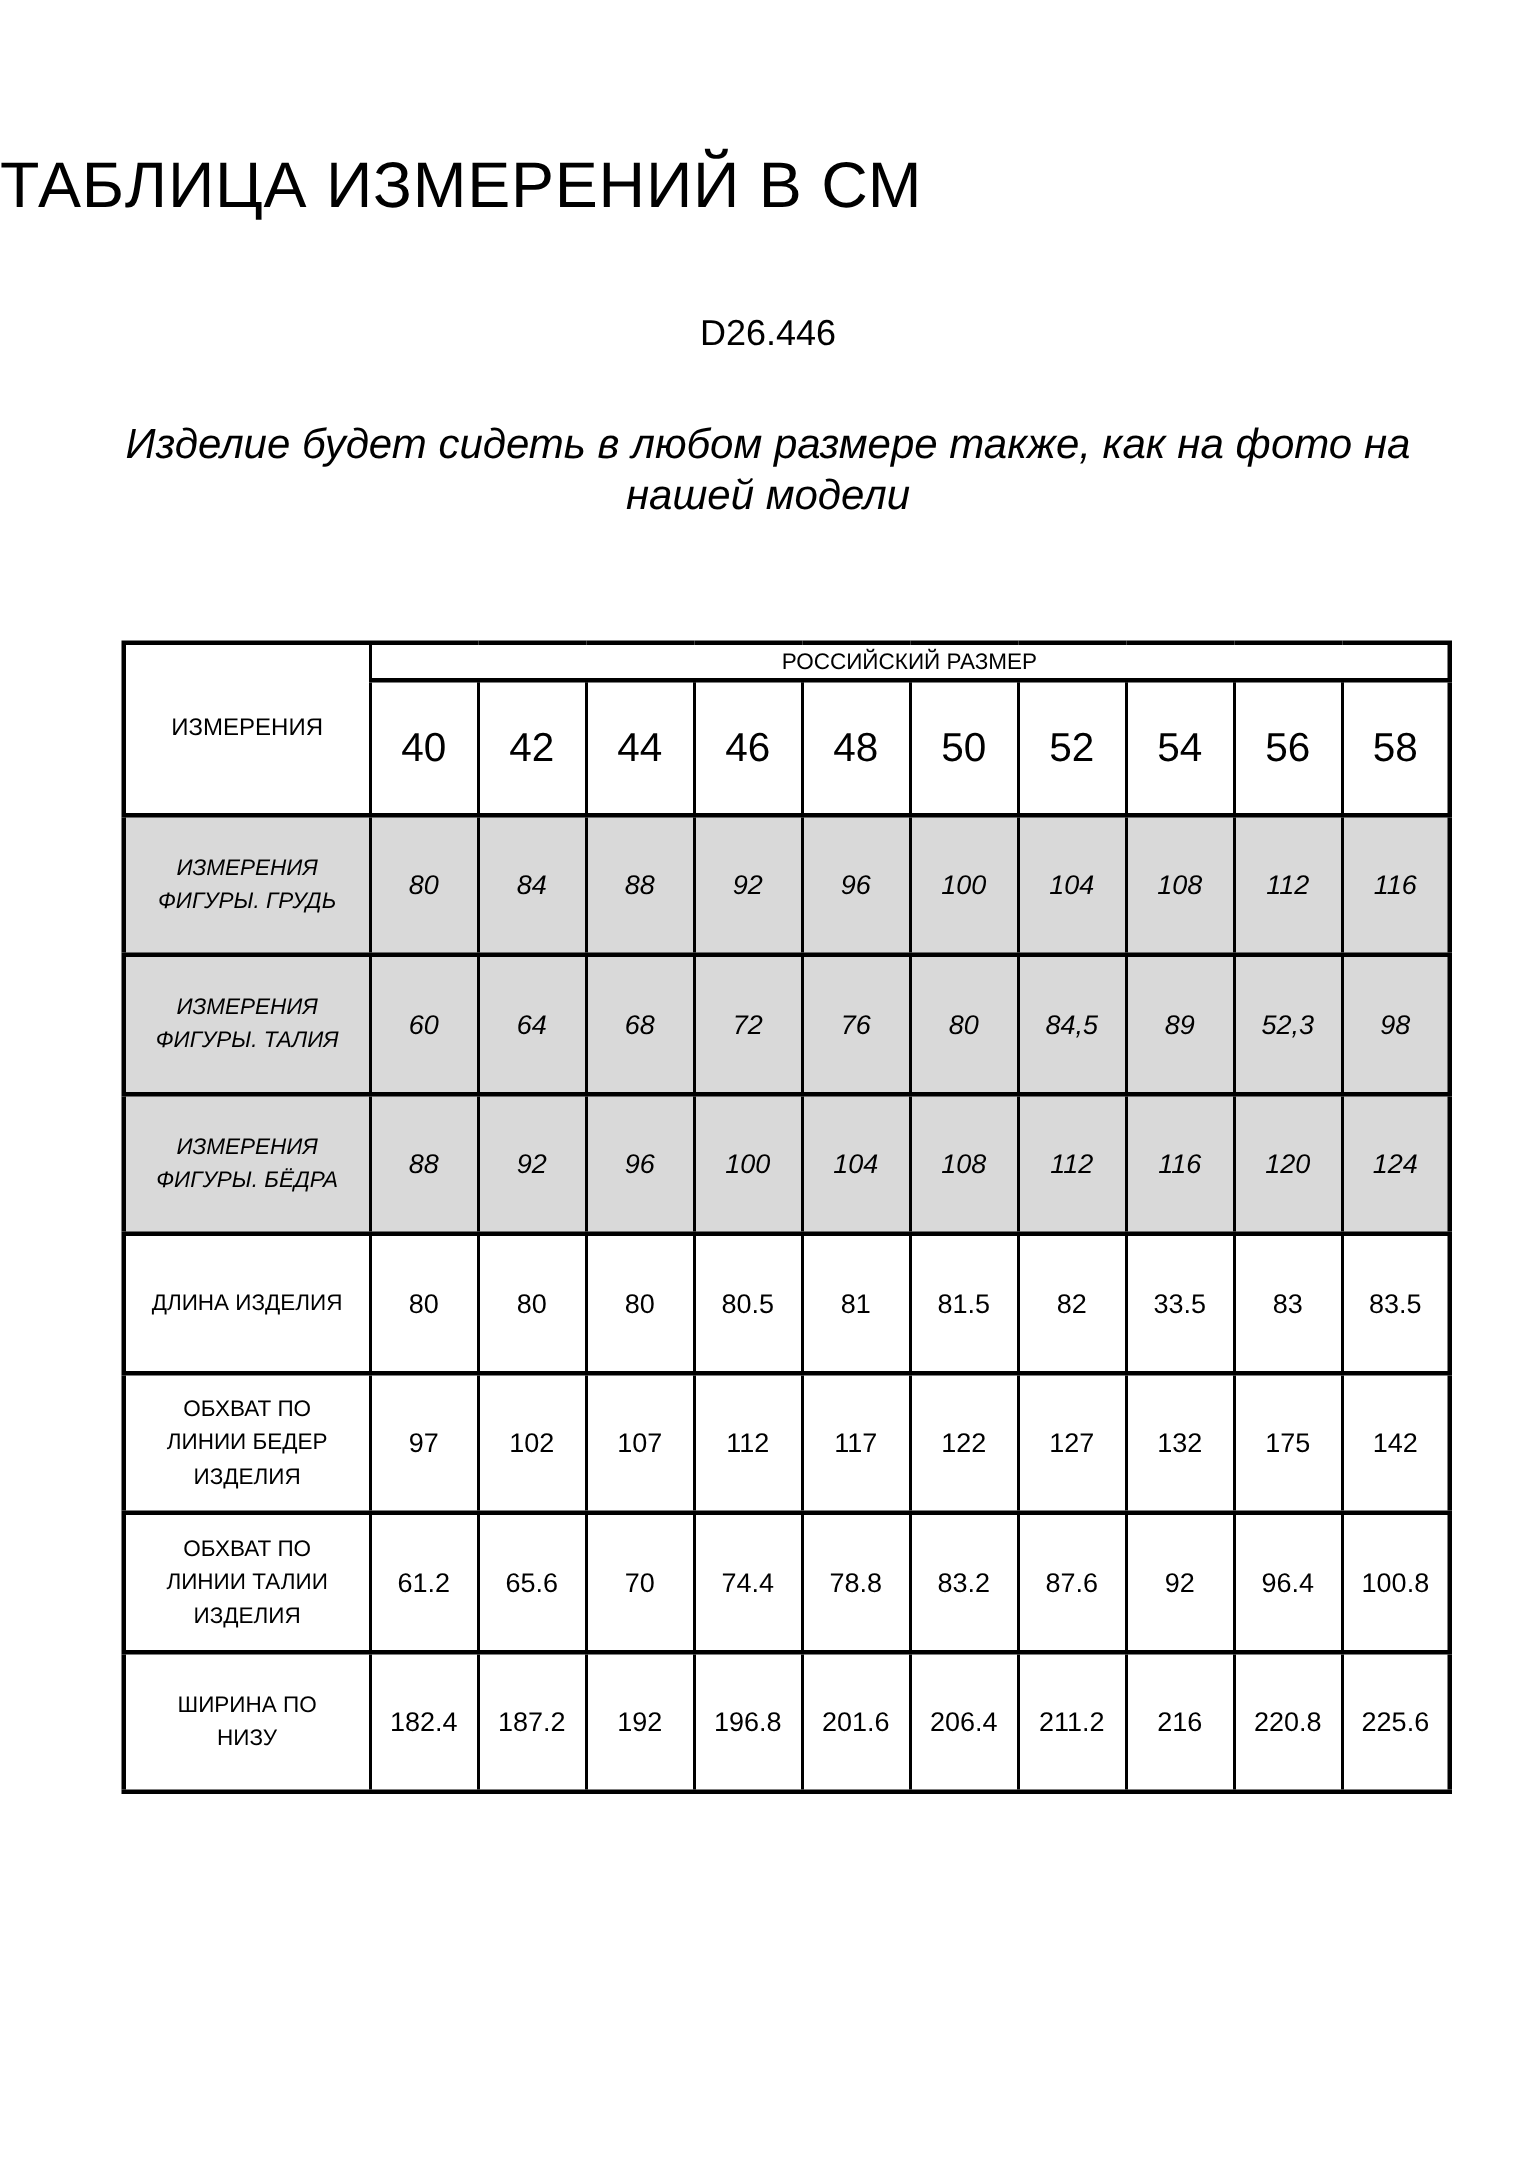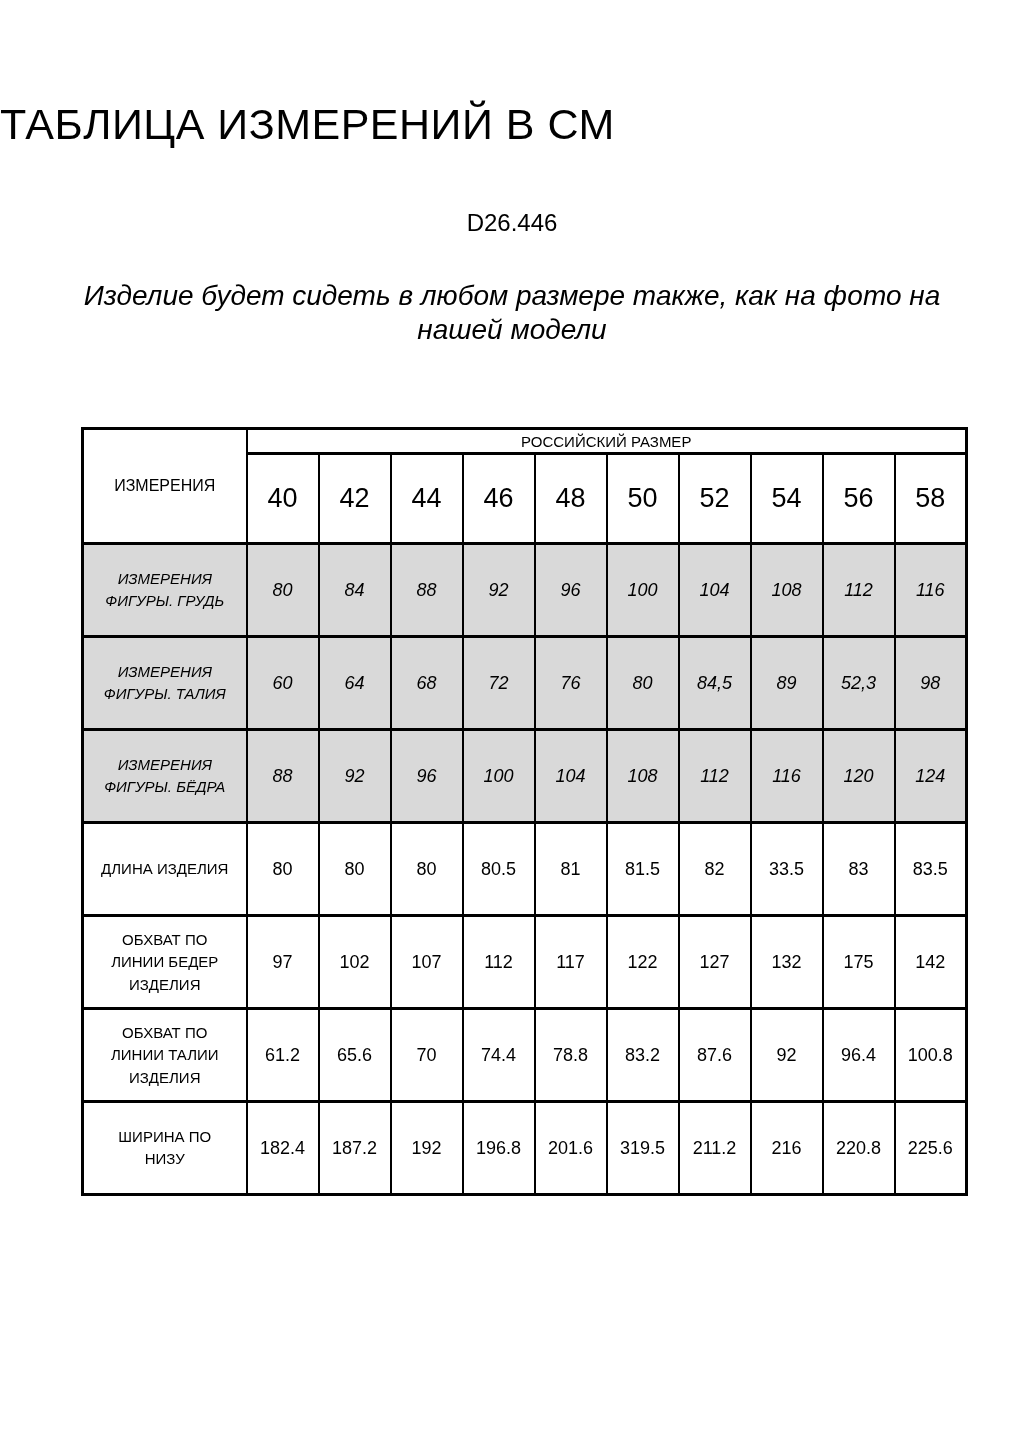--- a/index.html
+++ b/index.html
@@ -224,20 +224,20 @@
     </tr>
 
     <tr class="data-row">
       <th class="row-label">ШИРИНА ПО
 НИЗУ</th>
       <td class="value-cell">182.4</td>
       <td class="value-cell">187.2</td>
       <td class="value-cell">192</td>
       <td class="value-cell">196.8</td>
       <td class="value-cell">201.6</td>
-      <td class="value-cell">319.5</td>
+      <td class="value-cell">206.4</td>
       <td class="value-cell">211.2</td>
       <td class="value-cell">216</td>
       <td class="value-cell">220.8</td>
       <td class="value-cell">225.6</td>
     </tr>
   </tbody>
 </table>
 
 </body></html>

